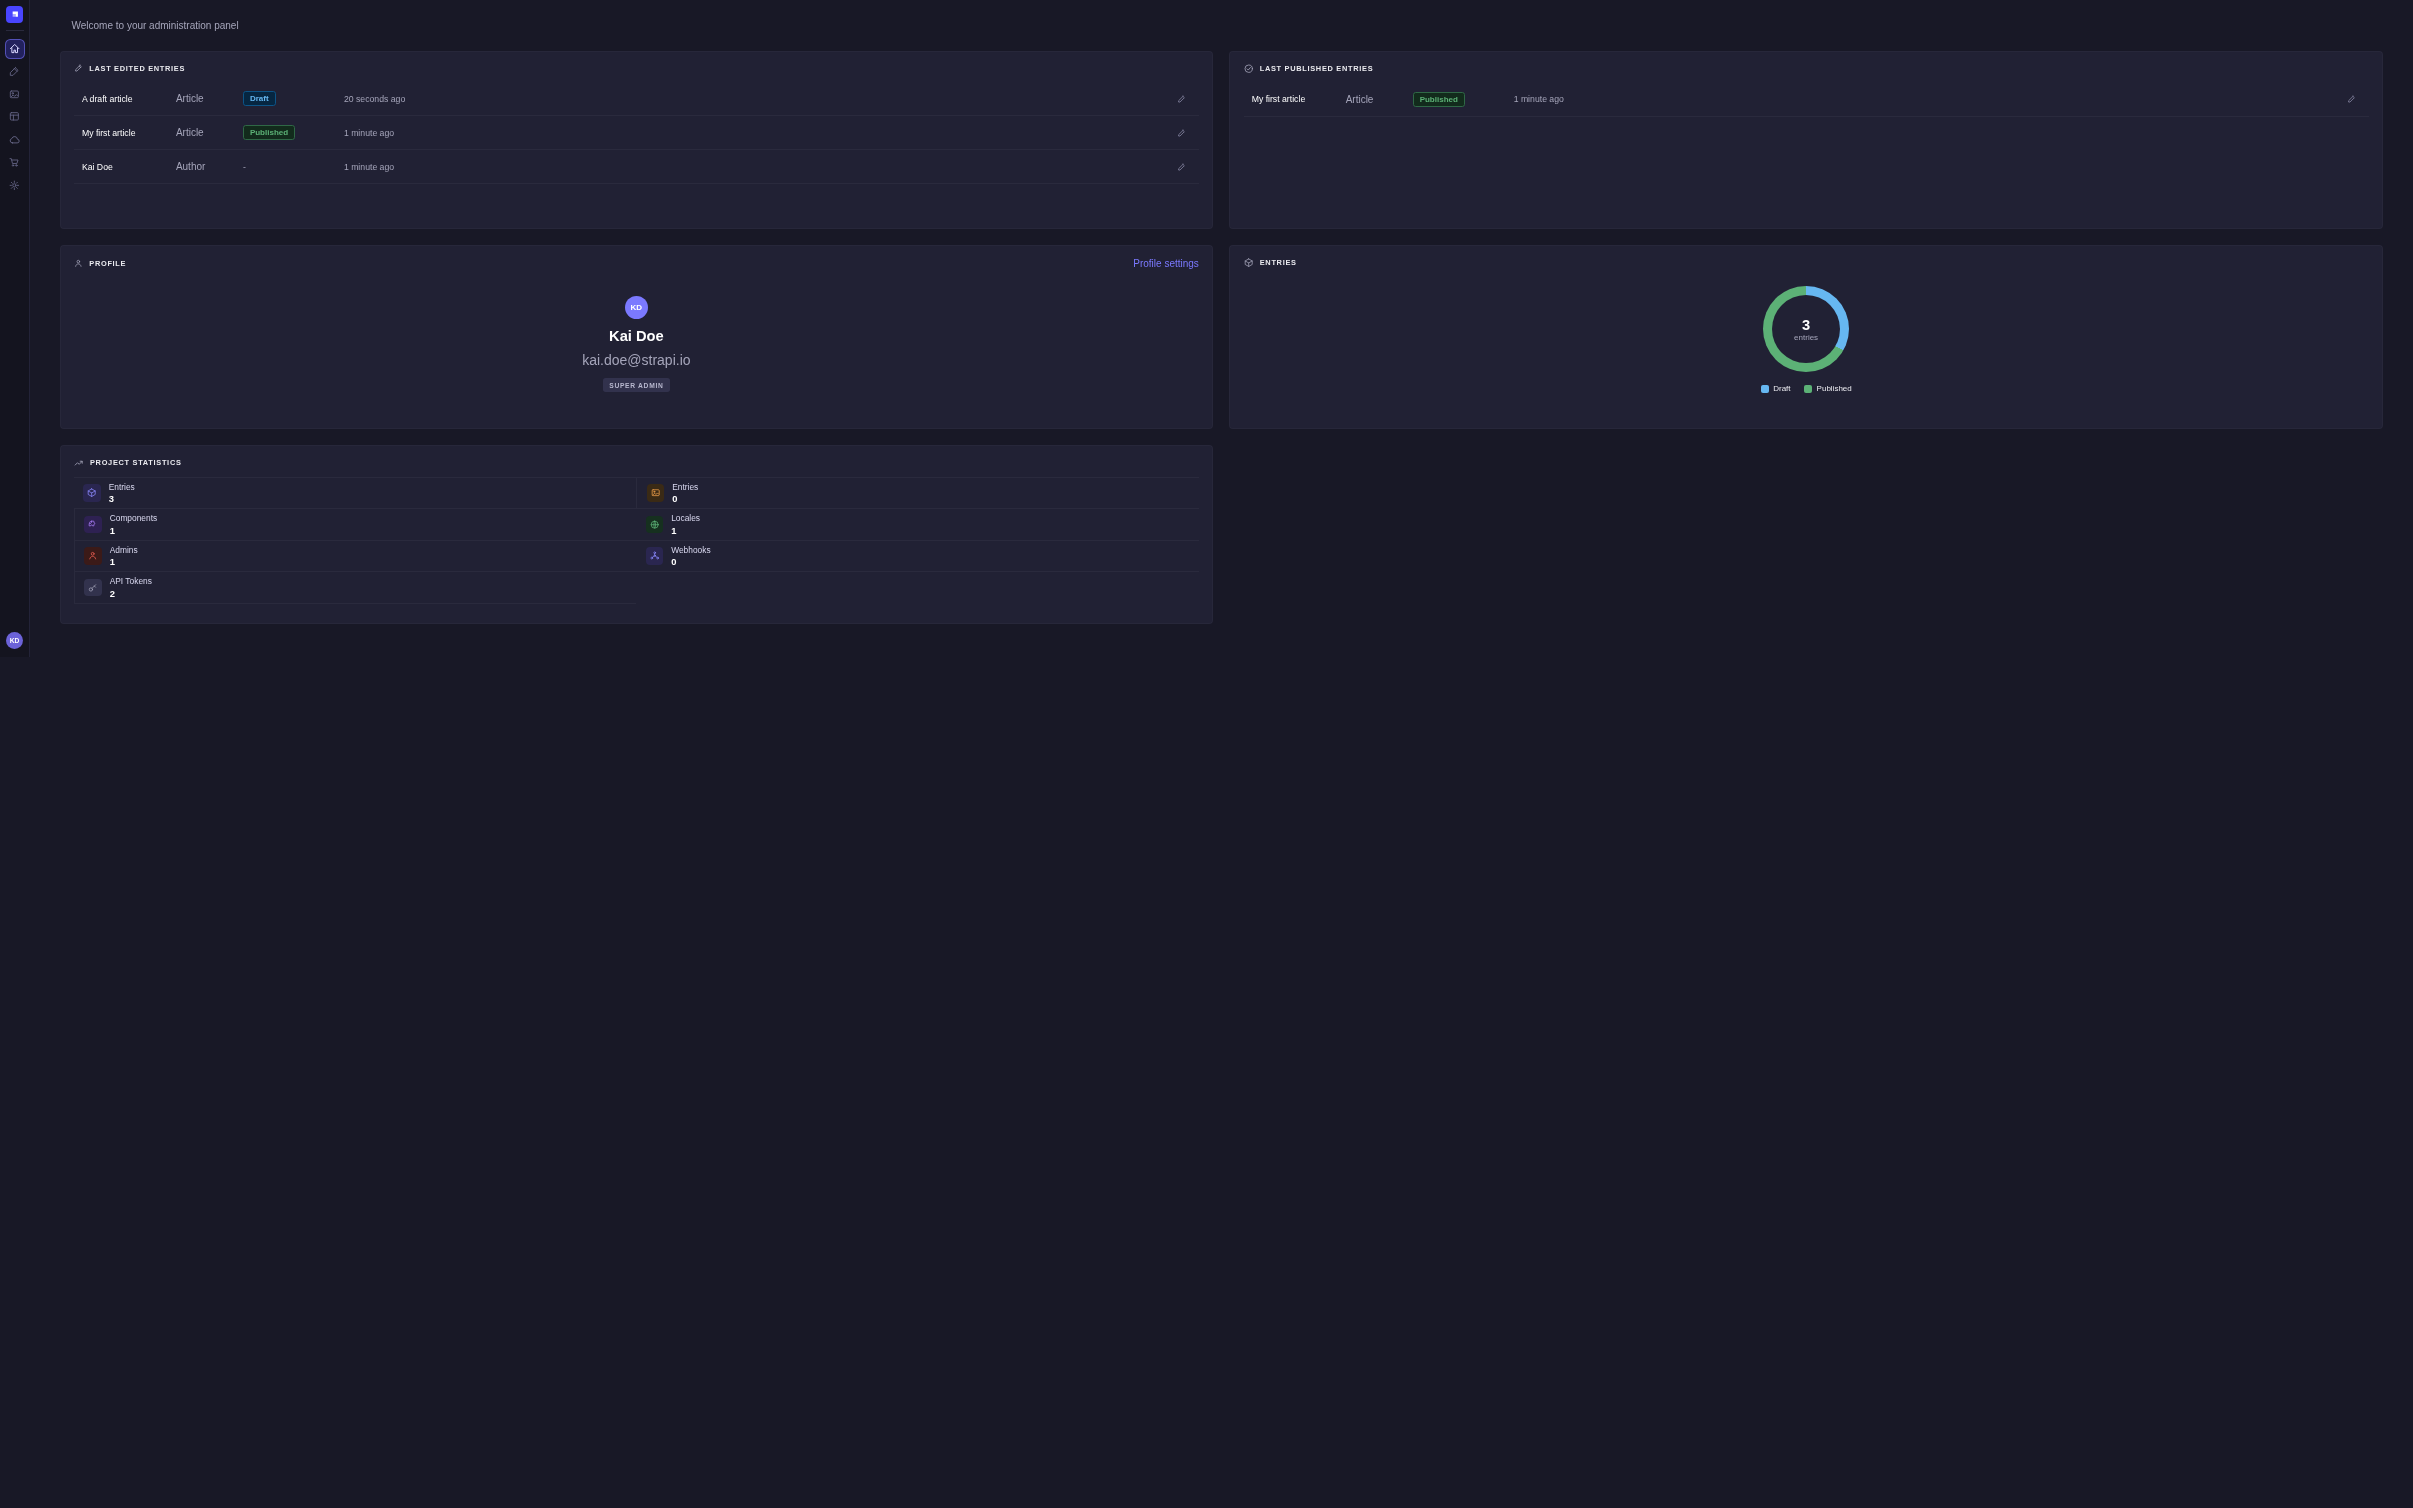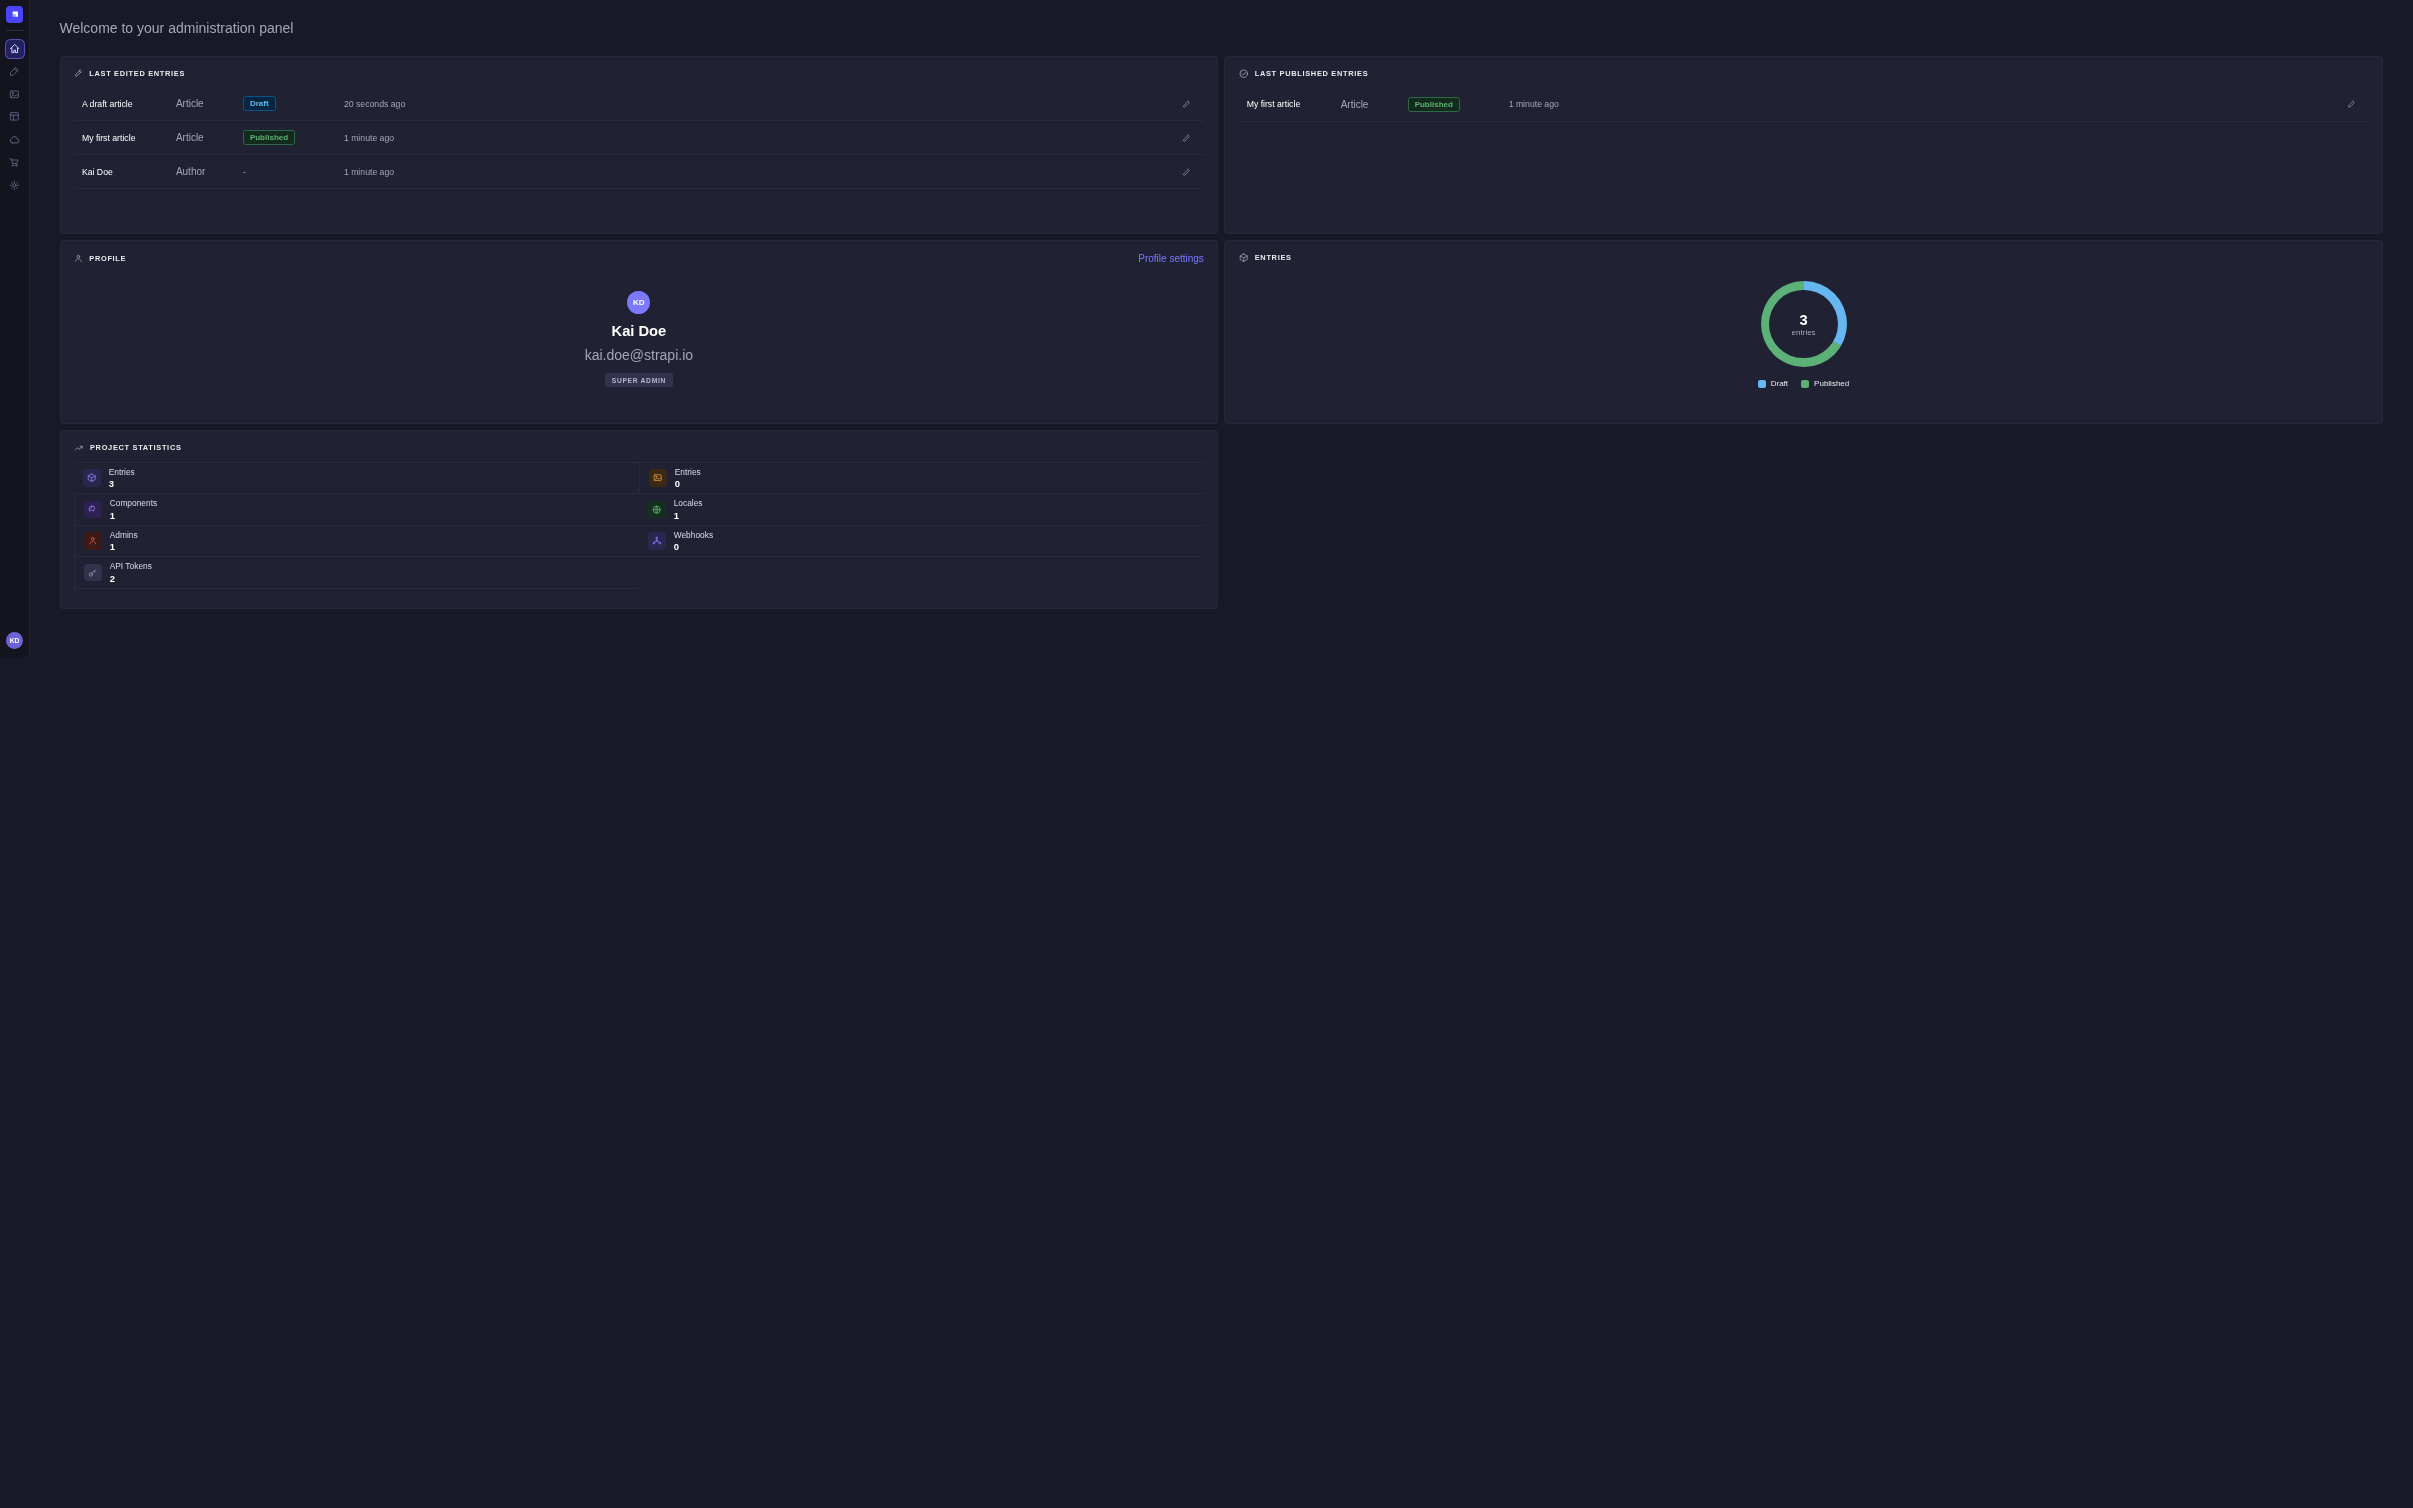--- a/index.html
+++ b/index.html
@@ -43,26 +43,26 @@
     width: 17.4px; height: 17.4px; border-radius: 50%;
     background: #6c63d8; color: #ffffff;
     font-size: 6.7px; font-weight: bold;
     display: flex; align-items: center; justify-content: center;
     cursor: pointer;
   }
 
   
   .main { flex: 1; padding: 20px 30px 20px 29.5px; }
   .page-title { font-size: 17.4px; font-weight: bold; margin: 0 0 5.4px; color: #ffffff; }
-  .page-subtitle { font-size: 14px; color: #a5a5ba; margin: 0 0 20px; }
+  .page-subtitle { font-size: 10px; color: #a5a5ba; margin: 0 12px 20px; }
 
   .grid {
     display: grid;
     grid-template-columns: 1fr 1fr;
-    gap: 6px;
+    gap: 16px;
     align-items: start;
   }
   .card {
     background: #212134;
     border: 0.7px solid rgba(255,255,255,0.03);
     border-radius: 4px;
     padding: 12px 13.4px;
   }
   .h-r1 { height: 178px; }
   .h-r2 { height: 184px; }

